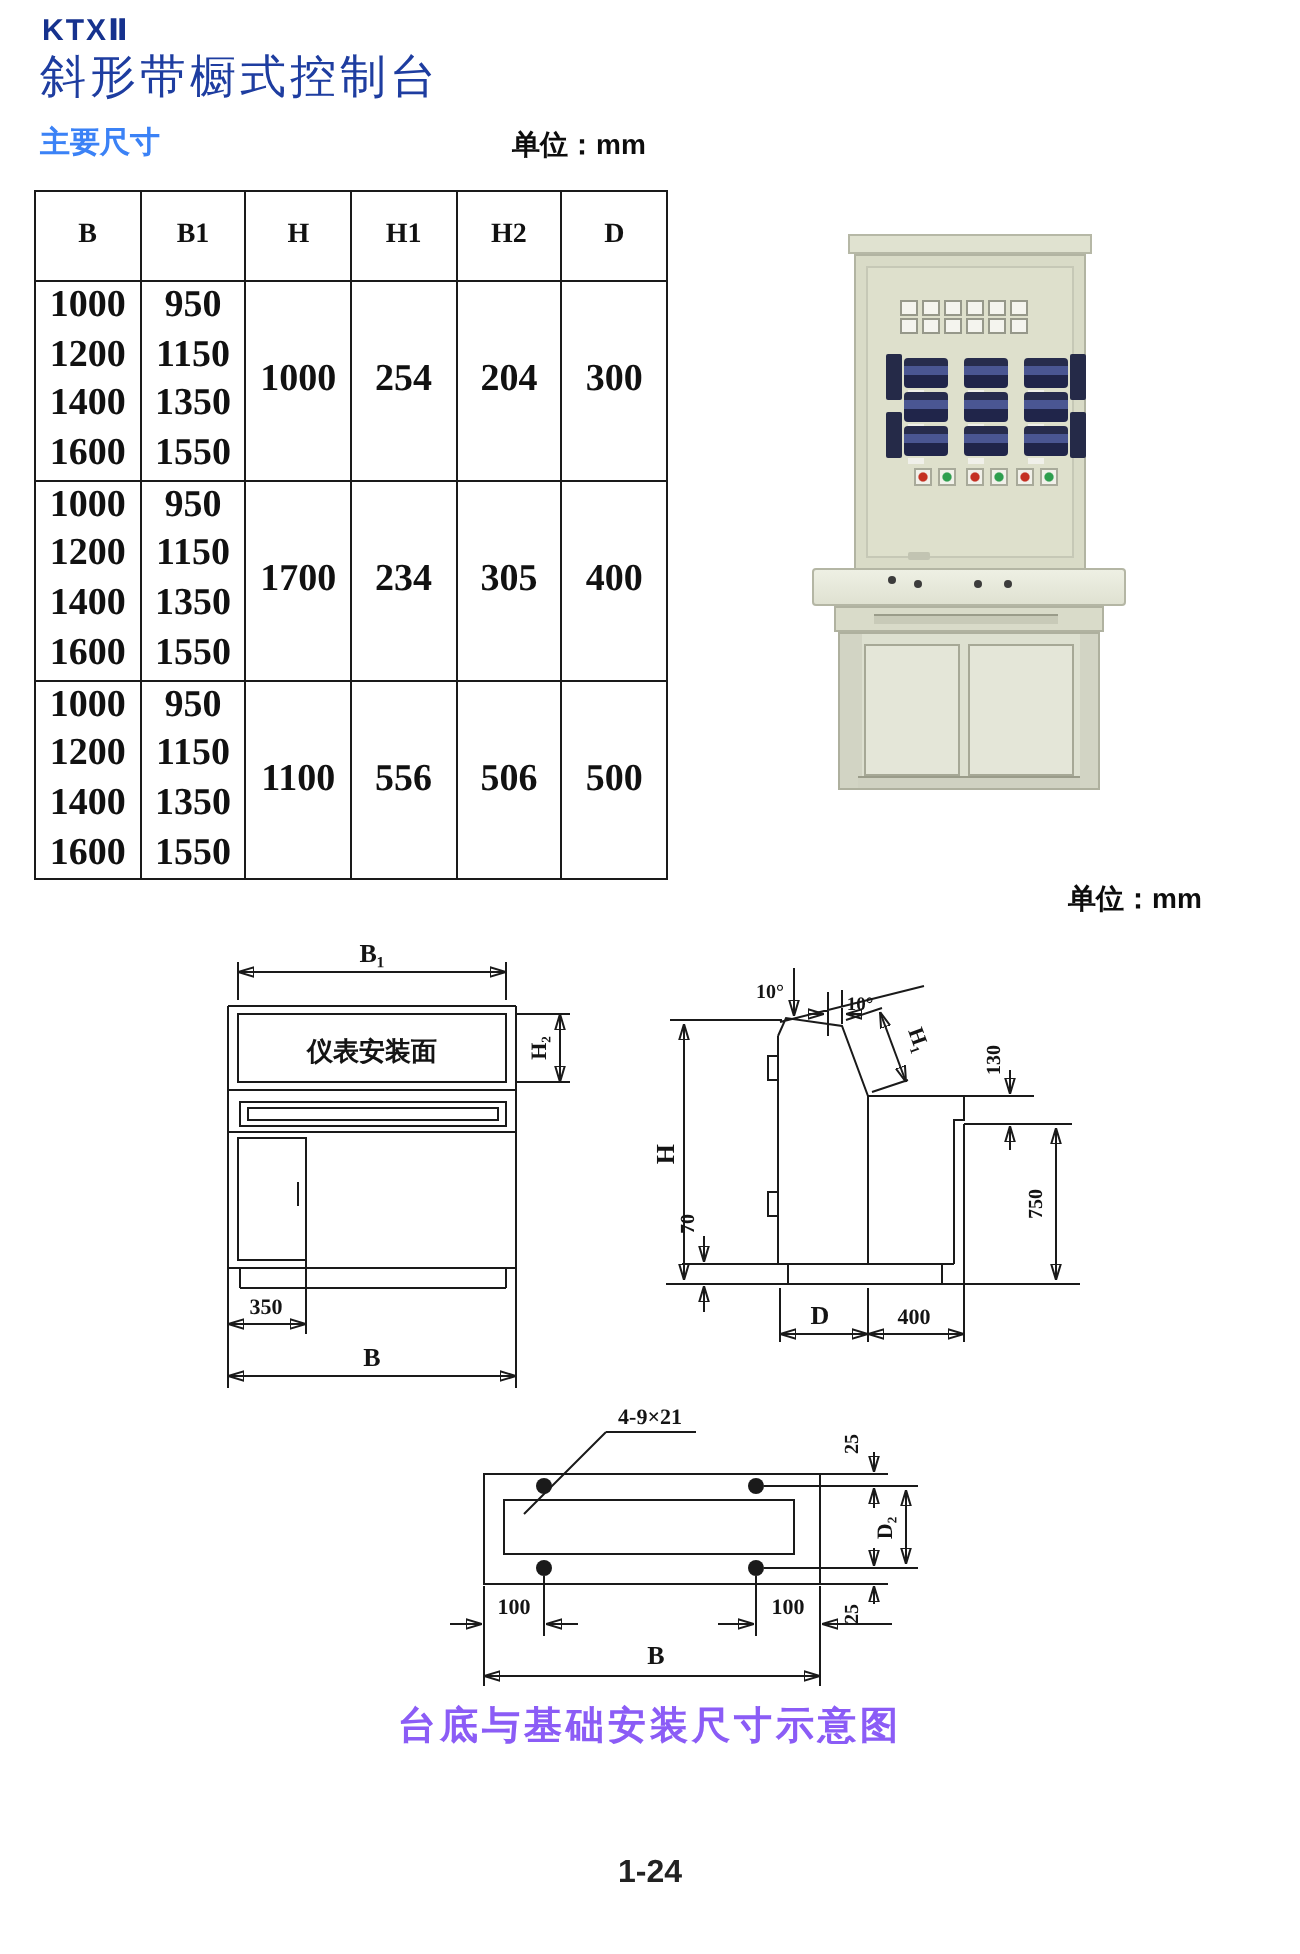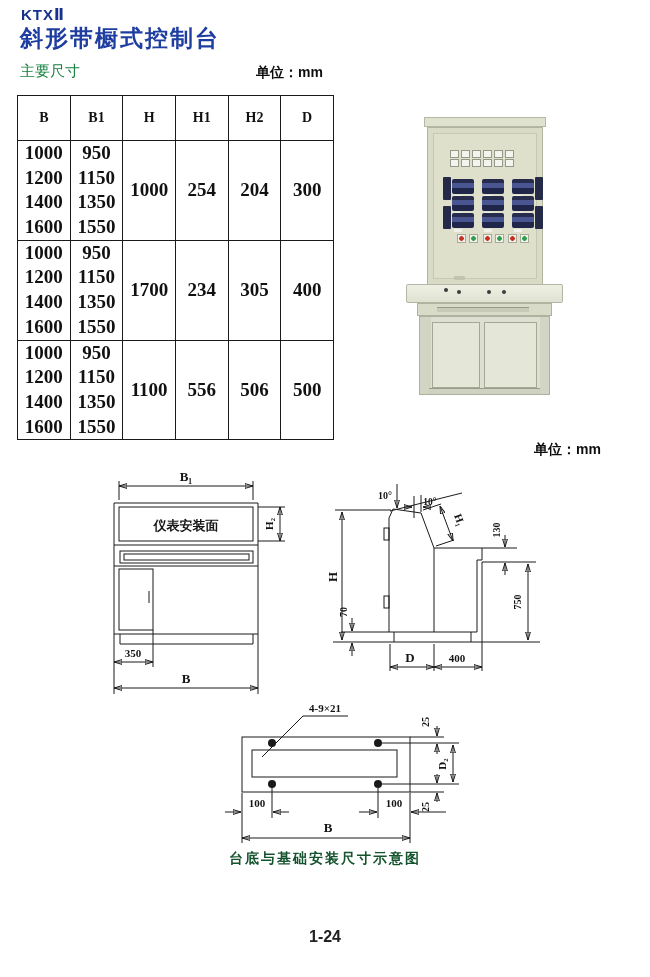--- a/index.html
+++ b/index.html
@@ -2,22 +2,22 @@
 <html><head>
 <meta charset="utf-8">
 <style>
   html,body{margin:0;padding:0;}
   body{width:650px;height:977px;background:#ffffff;position:relative;overflow:hidden;
        font-family:"Liberation Sans","DejaVu Sans",sans-serif;color:#111;}
   .abs{position:absolute;}
 
   
   .hdr-model{left:21px;top:6px;font-size:15px;font-weight:bold;color:#16328e;letter-spacing:1px;}
-  .hdr-title{left:20px;top:23px;font-size:23px;font-weight:bold;color:#1e3da0;letter-spacing:2px;}
-  .sec-label{left:20px;top:62px;font-size:15px;font-weight:normal;color:#15803d;text-align:center;}
+  .hdr-title{left:20px;top:23px;font-size:23px;font-weight:normal;color:#1e3da0;letter-spacing:2px;}
+  .sec-label{left:20px;top:62px;font-size:15px;font-weight:bold;color:#3b82f6;text-align:center;}
   .unit-top{left:256px;top:64px;font-size:14px;font-weight:bold;color:#0d0d0d;}
   .unit-mid{left:534px;top:441px;font-size:14px;font-weight:bold;color:#0d0d0d;}
 
   
   table.dims{left:17px;top:95px;position:absolute;width:317px;height:338px;
     border-collapse:collapse;table-layout:fixed;background:#fff;
     font-family:"Liberation Serif","DejaVu Serif",serif;}
   table.dims th,table.dims td{border:1.6px solid #1a1a1a;text-align:center;padding:0;}
   table.dims th{height:44px;font-size:14px;font-weight:bold;}
   table.dims td{font-size:19px;font-weight:bold;vertical-align:middle;line-height:1.3;}
@@ -59,22 +59,22 @@
   .door.d1{left:32px;width:48px;} .door.d2{left:84px;width:53px;}
   .cab-rail{left:29px;top:285px;width:111px;height:6px;background:#cfd1c1;border-top:1px solid #9a9c8a;}
 
   
   svg.draw{position:absolute;left:0;top:455px;}
   svg.draw path,svg.draw rect.ln,svg.draw line{stroke:#1a1a1a;stroke-width:1;fill:none;}
   svg.draw text{font-family:"Liberation Serif","DejaVu Serif",serif;font-weight:bold;fill:#141414;font-size:11px;}
   svg.draw text.cjk{font-family:"Liberation Sans","DejaVu Sans",sans-serif;font-size:13px;}
   svg.draw text.lg{font-size:13px;} svg.draw text.sm{font-size:10px;} svg.draw text.xs{font-size:9.5px;}
 
-  .caption{left:0;top:850px;width:650px;text-align:center;font-size:14px;font-weight:bold;
-    letter-spacing:2px;color:#14532d;}
+  .caption{left:0;top:850px;width:650px;text-align:center;font-size:19px;font-weight:bold;
+    letter-spacing:2px;color:#8b5cf6;}
   .page-num{left:0;top:928px;width:650px;text-align:center;font-size:16px;font-weight:bold;color:#222;}
 </style>
 </head>
 <body>
 
 <div>
 
   <div class="abs hdr-model">KTXⅡ</div>
   <div class="abs hdr-title">斜形带橱式控制台</div>
   <div class="abs sec-label">主要尺寸</div>

